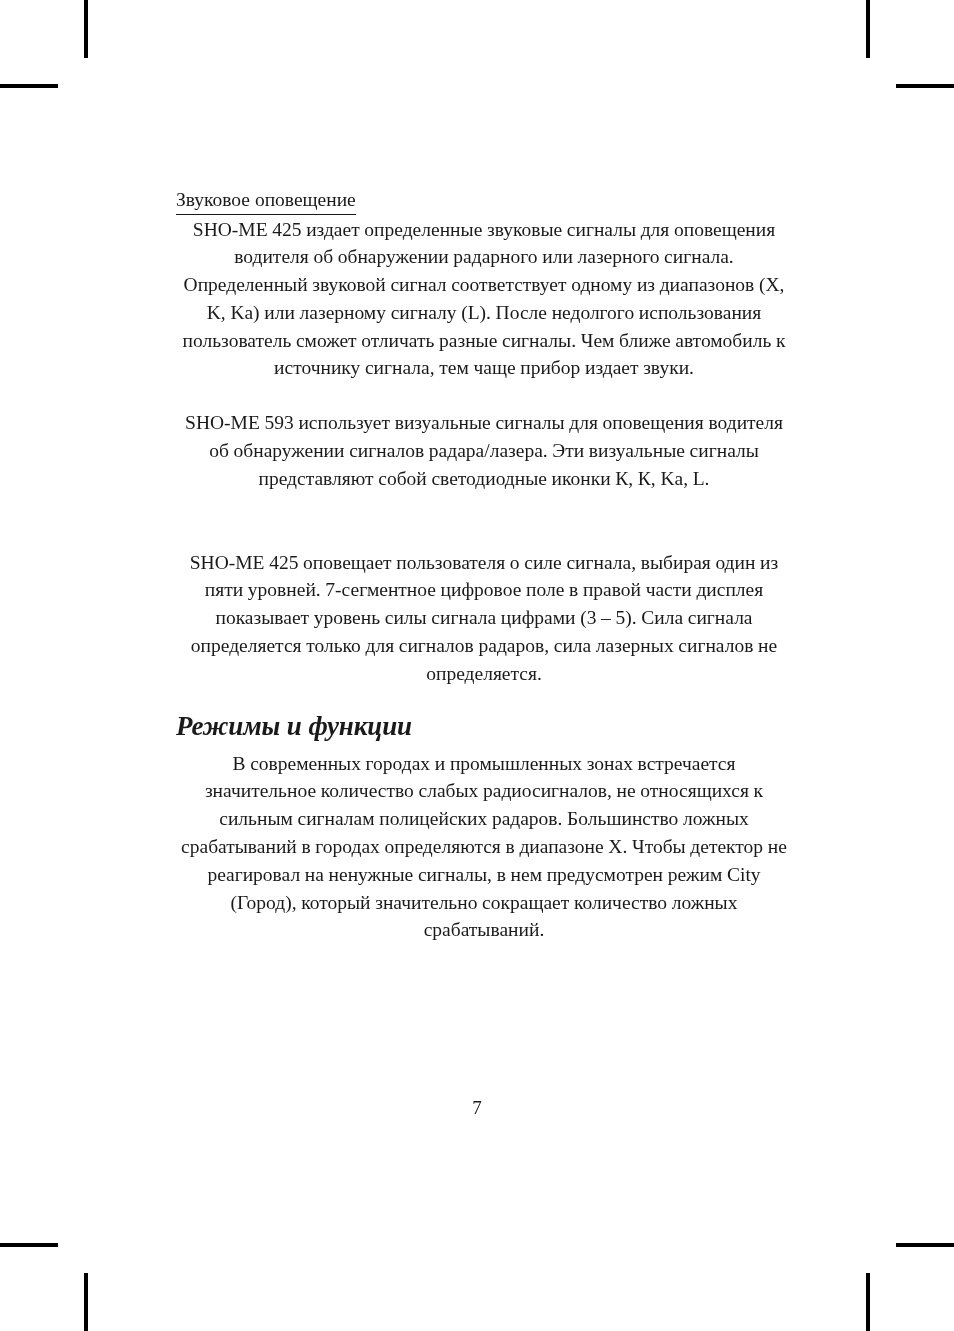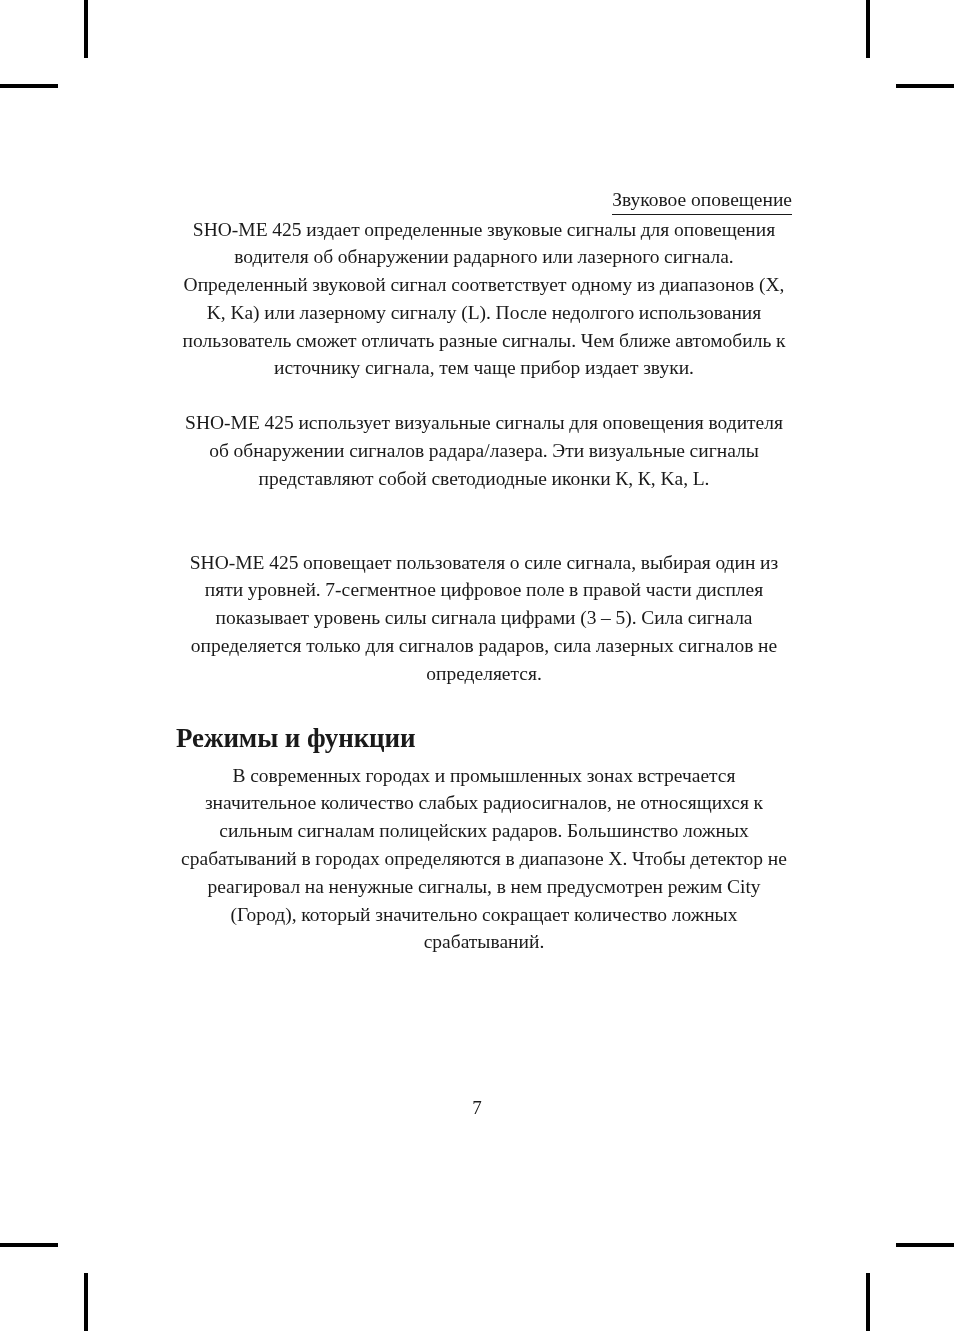--- a/index.html
+++ b/index.html
@@ -46,36 +46,36 @@
   h1.section-heading {
     font-family: "Liberation Serif", "DejaVu Serif", serif;
     font-weight: bold;
     font-size: 27px;
     line-height: 32px;
     margin: 0 0 8px 0;
     letter-spacing: -0.1px;
   }
 
   h1.section-heading.second {
-    margin-top: 34px;
+    margin-top: 22px;
+    font-style: italic;
   }
 
   .sub-heading {
     font-size: 19.5px;
     line-height: 27.5px;
     margin: 0;
     display: inline-block;
     border-bottom: 1.2px solid #1a1a1a;
     padding-bottom: 0px;
   }
 
   .sub-heading-wrap {
     margin: 0 0 1px 0;
     line-height: 27.5px;
-    text-align: right;
   }
 
   p.body-text {
     font-size: 19.5px;
     line-height: 27.8px;
     margin: 0;
     text-align: center;
     word-spacing: -0.2px;
   }
 
@@ -108,21 +108,21 @@
 <div class="page">
 
 
   <div class="sub-heading-wrap">
     <span class="sub-heading">Звуковое оповещение</span>
   </div>
   <p class="body-text">SHO-ME 425 издает определенные звуковые сигналы для оповещения водителя об обнаружении радарного или лазерного сигнала. Определенный звуковой сигнал соответствует одному из диапазонов (X, K, Ka) или лазерному сигналу (L). После недолгого использования пользователь сможет отличать разные сигналы. Чем ближе автомобиль к источнику сигнала, тем чаще прибор издает звуки.</p>
 
   <div class="block-gap-sm"></div>
 
-  <p class="body-text">SHO-ME 425 использует визуальные сигналы для оповещения водителя об обнаружении сигналов радара/лазера. Эти визуальные сигналы представляют собой светодиодные иконки К, К, Ka, L.</p>
+  <p class="body-text">SHO-ME 593 использует визуальные сигналы для оповещения водителя об обнаружении сигналов радара/лазера. Эти визуальные сигналы представляют собой светодиодные иконки К, К, Ka, L.</p>
 
   <div class="block-gap-lg"></div>
 
   <p class="body-text">SHO-ME 425 оповещает пользователя о силе сигнала, выбирая один из пяти уровней. 7-сегментное цифровое поле в правой части дисплея показывает уровень силы сигнала цифрами (3 – 5). Сила сигнала определяется только для сигналов радаров, сила лазерных сигналов не определяется.</p>
 
   <h1 class="section-heading second">Режимы и функции</h1>
 
   <p class="body-text">В современных городах и промышленных зонах встречается значительное количество слабых радиосигналов, не относящихся к сильным сигналам полицейских радаров. Большинство ложных срабатываний в городах определяются в диапазоне X. Чтобы детектор не реагировал на ненужные сигналы, в нем предусмотрен режим City (Город), который значительно сокращает количество ложных срабатываний.</p>
 
 </div>

